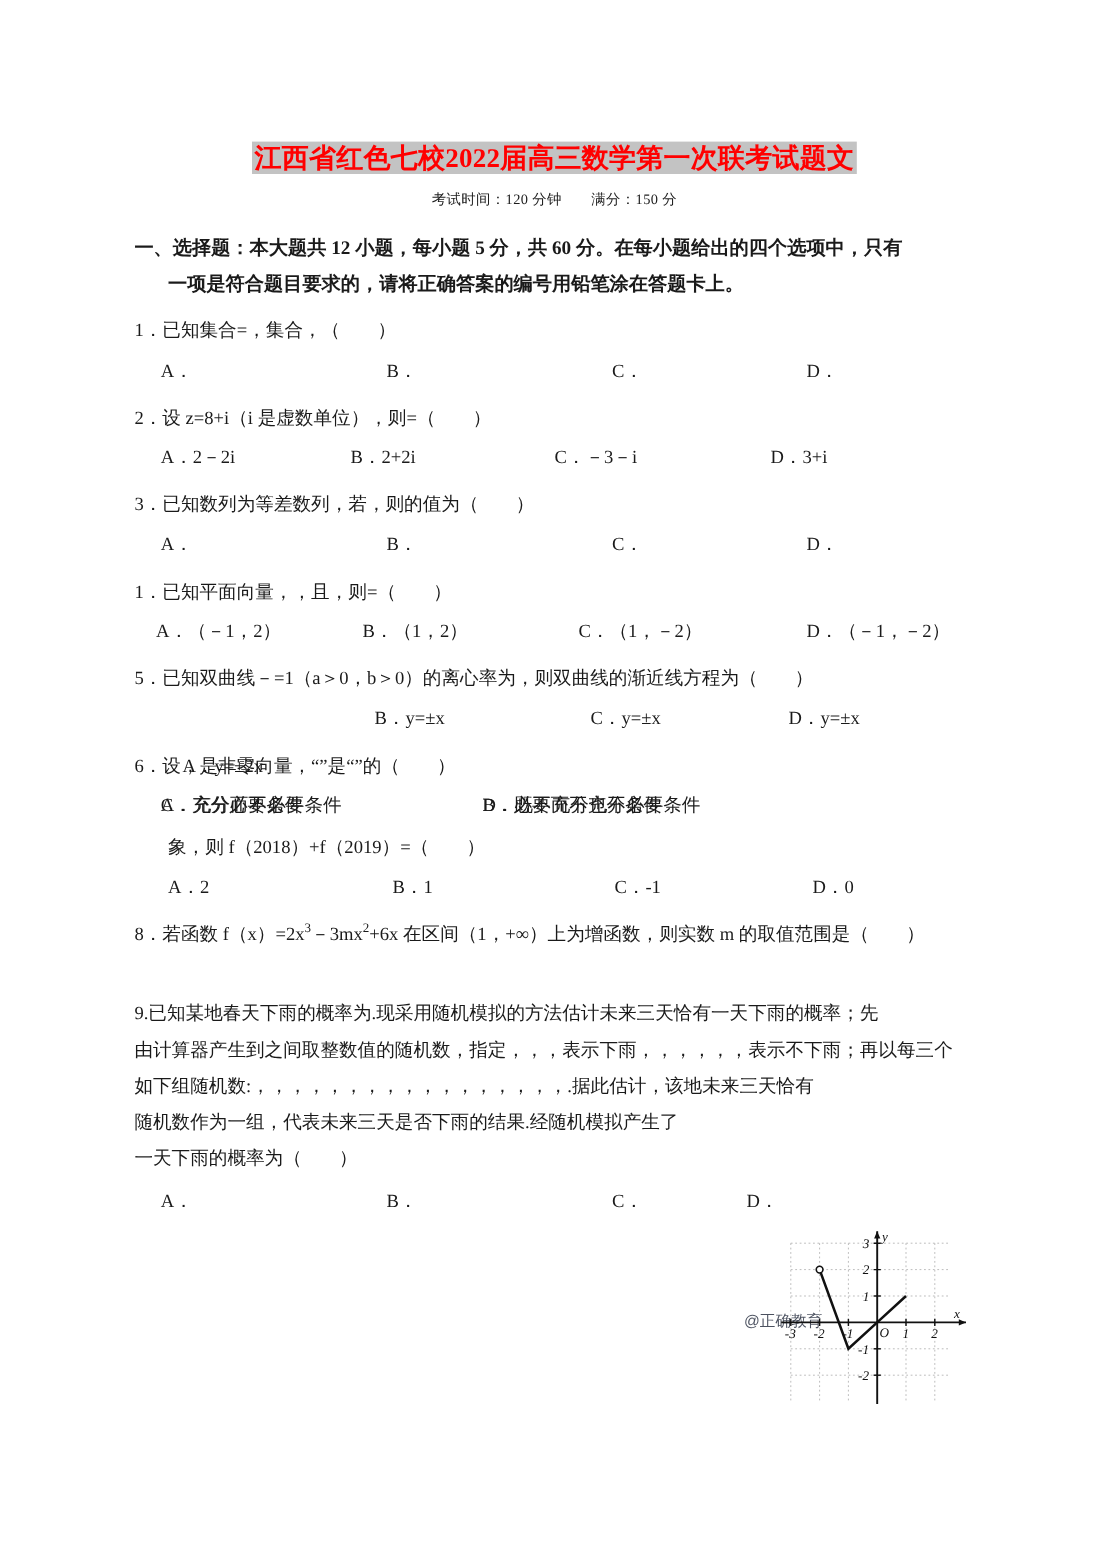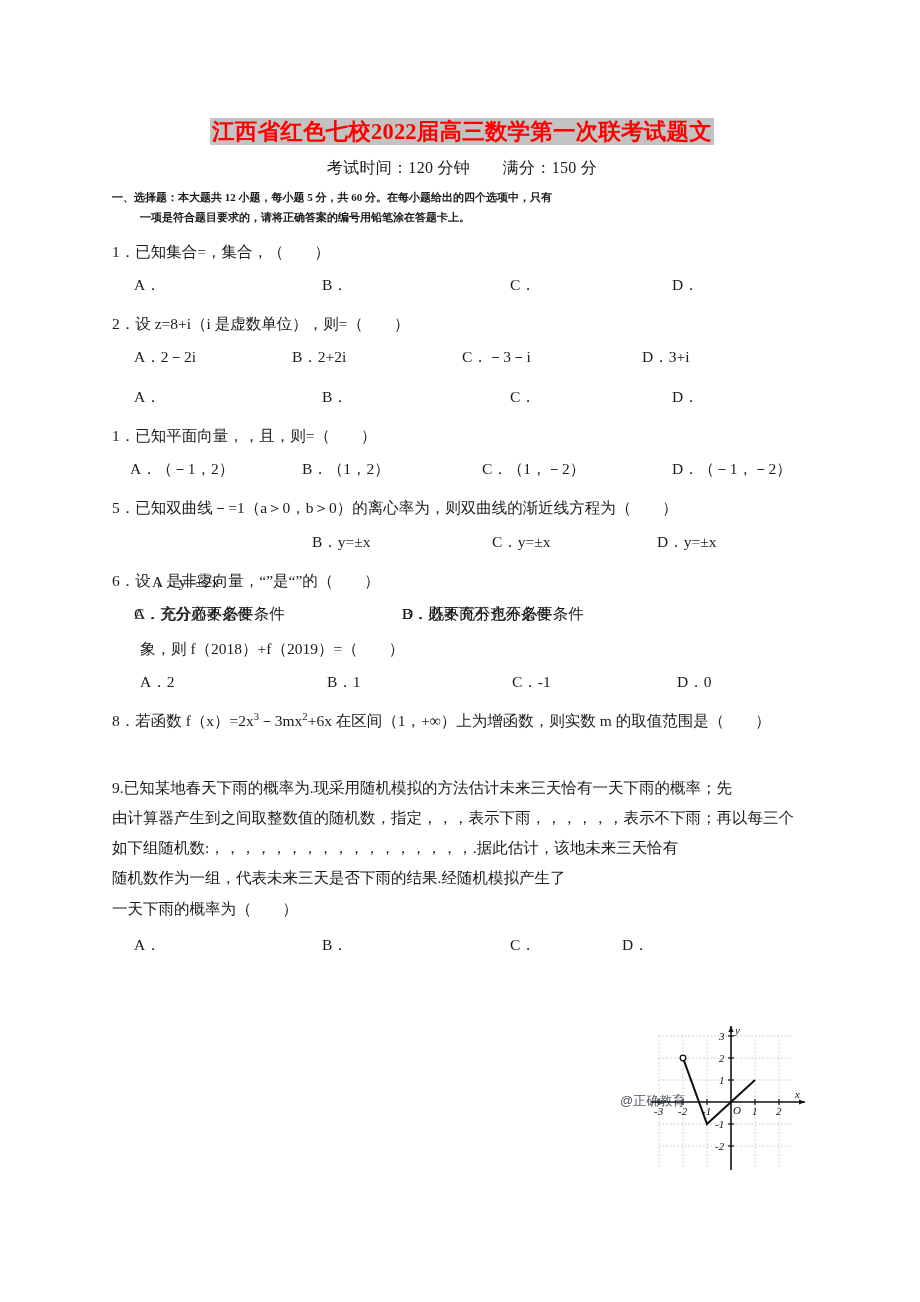--- a/index.html
+++ b/index.html
@@ -40,30 +40,30 @@
     color: #ff0000;
     background: #c3c3c3;
     font-size: 22.5px;
     font-weight: bold;
     font-family: "Liberation Serif", "DejaVu Serif", serif;
     letter-spacing: 0.2px;
     padding: 1px 2px;
   }
   .subtitle {
     text-align: center;
-    font-size: 16px;
+    font-size: 12px;
     margin-top: 12px;
     letter-spacing: 0.3px;
   }
 
   
   .section-head {
-    font-size: 11px;
+    font-size: 16px;
     font-weight: bold;
-    margin-top: 8px;
+    margin-top: 18px;
     line-height: 1.85;
   }
   .section-head .l2 {
     display: block;
     text-indent: 28px;
   }
 
   
   .q {
     font-size: 15.5px;
@@ -177,20 +177,21 @@
       <span class="q-stem">2．设 z=8+i（i 是虚数单位），则=（　　）</span>
       <span class="opts">
         <span class="o d1">A．2－2i</span>
         <span class="o d2">B．2+2i</span>
         <span class="o d3">C．－3－i</span>
         <span class="o d4">D．3+i</span>
       </span>
     </div>
 
     <div class="q">
+      <span class="q-stem">3．已知数列为等差数列，若，则的值为（　　）</span>
       <span class="opts">
         <span class="o c1">A．</span>
         <span class="o c2">B．</span>
         <span class="o c3">C．</span>
         <span class="o c4">D．</span>
       </span>
     </div>
 
     <div class="q">
       <span class="q-stem">1．已知平面向量，，且，则=（　　）</span>

